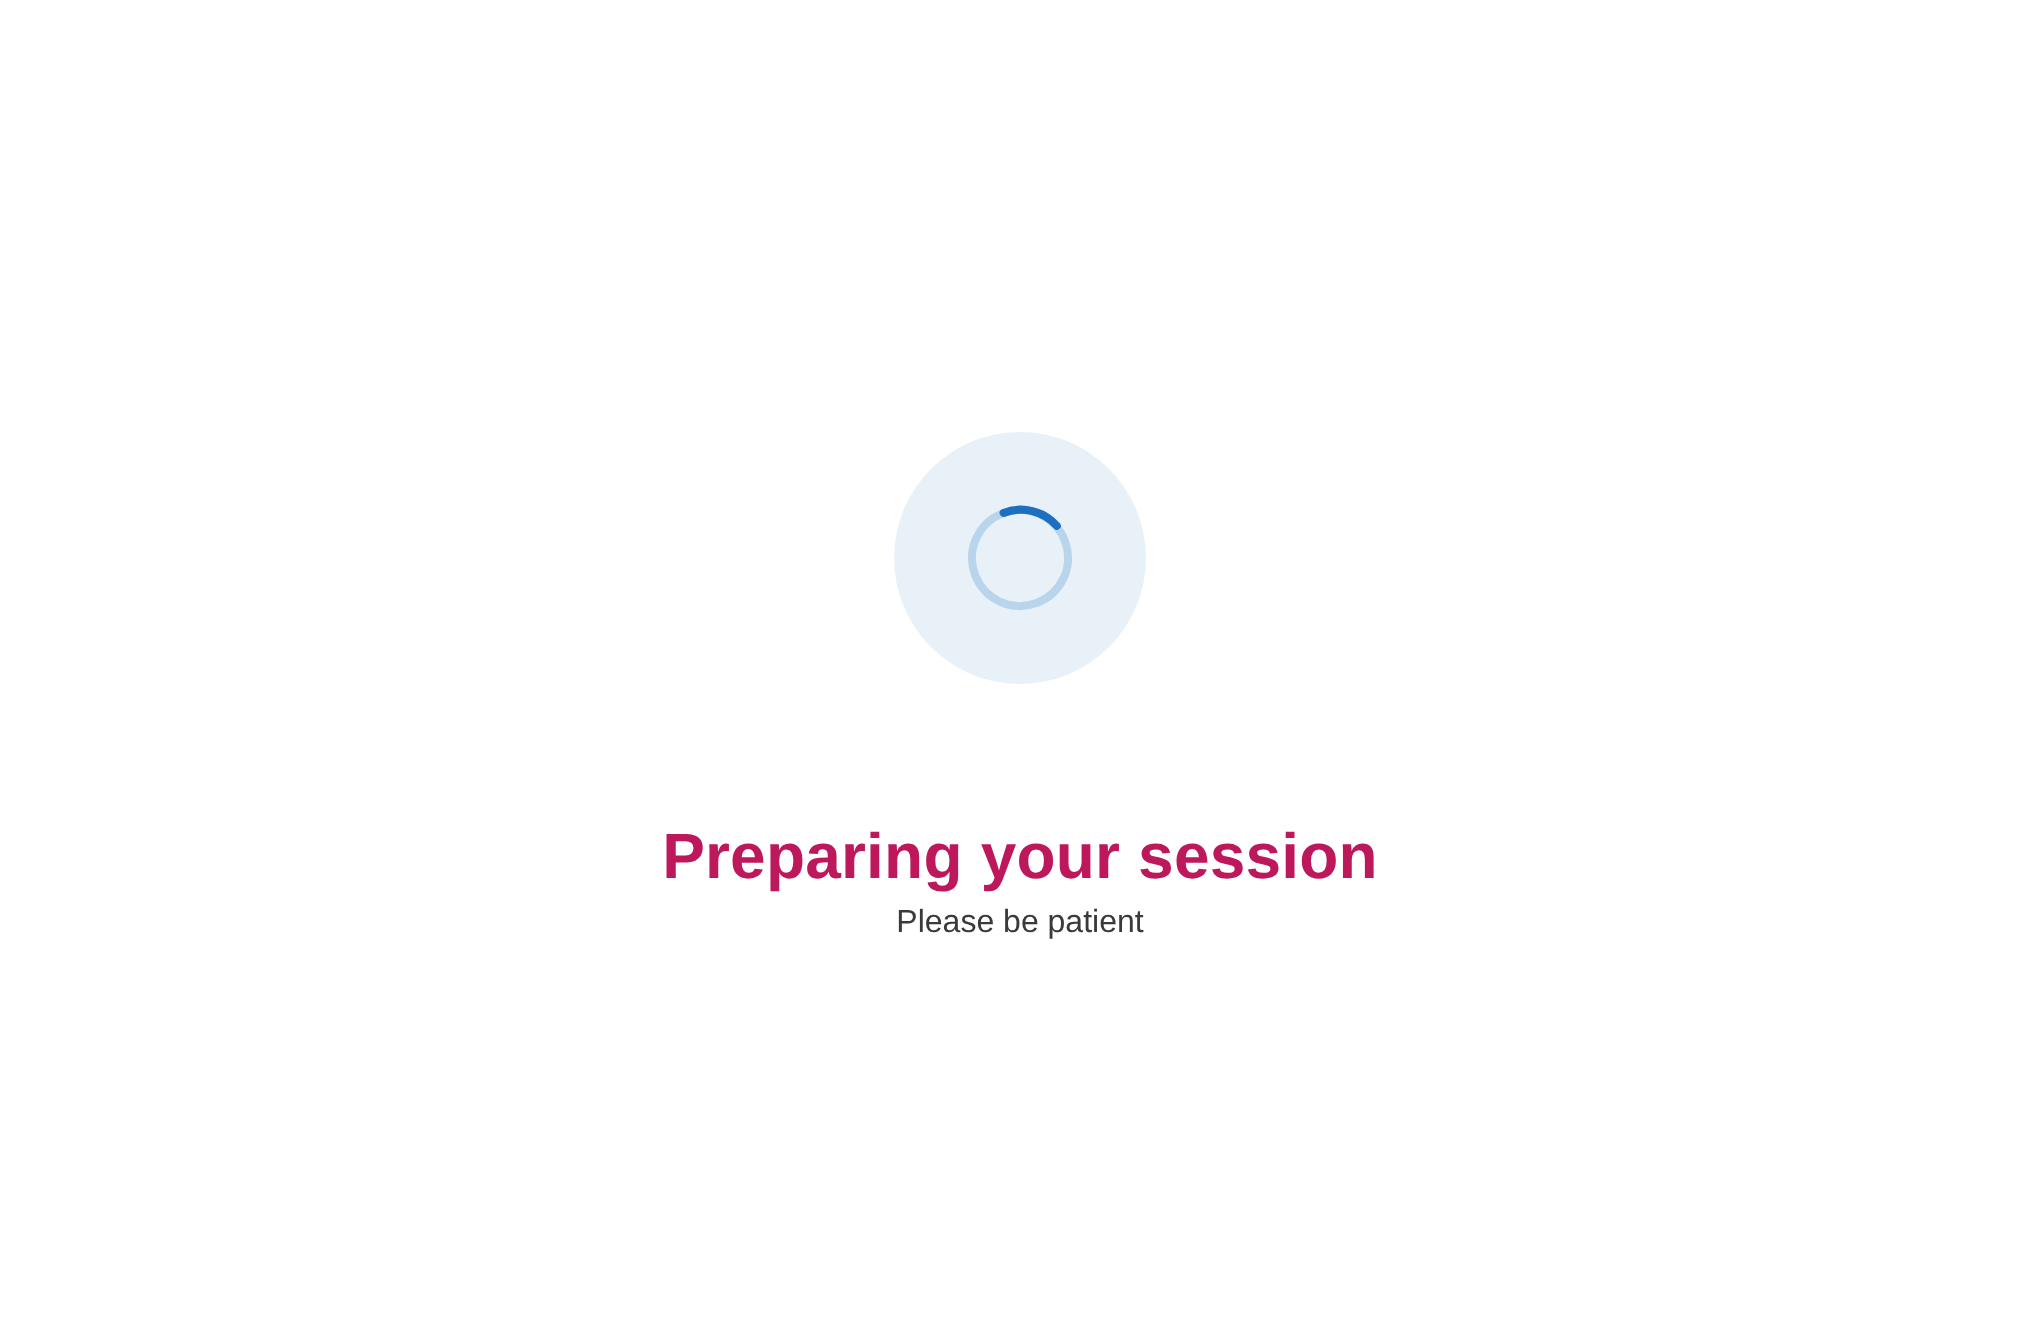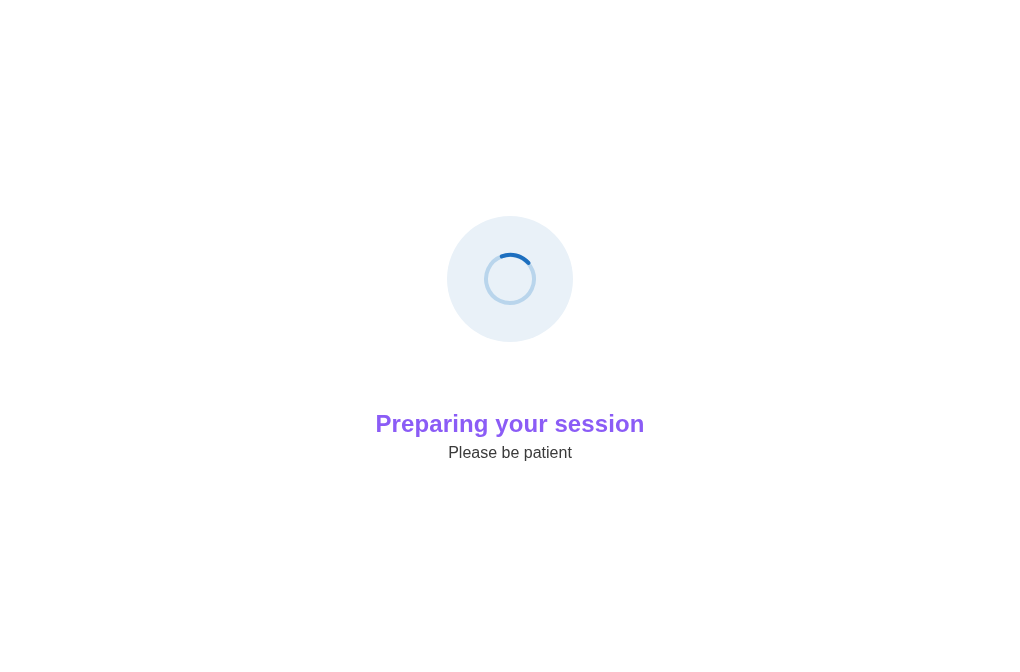--- a/index.html
+++ b/index.html
@@ -50,23 +50,23 @@
     }
     
     .spinner-arc {
       fill: none;
       stroke: #1d6fbf;
       stroke-width: 4;
       stroke-linecap: round;
     }
     
     .heading {
-      font-size: 24px;
+      font-size: 32px;
       font-weight: 600;
-      color: #8b5cf6;
+      color: #be185d;
       margin-bottom: 6px;
       letter-spacing: 0.1px;
     }
     
     .subtext {
       font-size: 16px;
       font-weight: 400;
       color: #3a3a3a;
     }
   </style>

